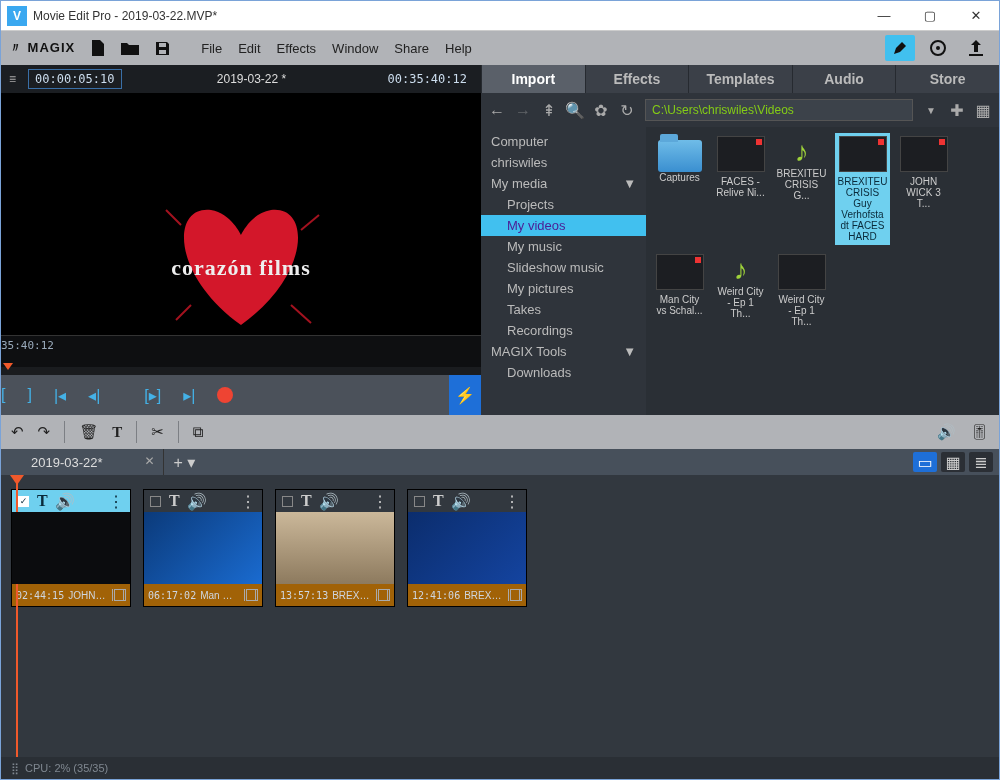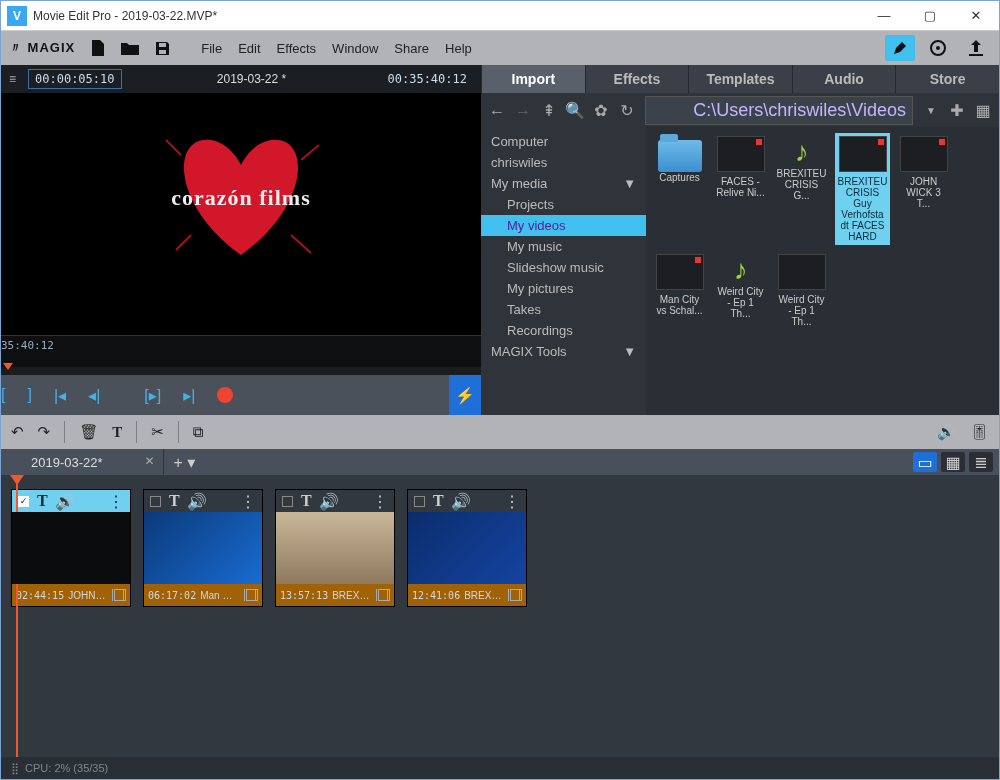--- a/index.html
+++ b/index.html
@@ -19,38 +19,38 @@
 .toolbar .right { margin-left:auto; display:flex; gap:8px; align-items:center; }
 .rbtn { width:30px; height:26px; display:flex; align-items:center; justify-content:center; background:transparent; border-radius:2px; cursor:pointer; color:#111;}
 .rbtn.active { background:#41c0ef; }
 
 .main { flex:1; display:flex; flex-direction:column; background:#2a2f35; }
 .upper { height:350px; display:flex; }
 .preview { width:480px; background:#000; display:flex; flex-direction:column; }
 .pv-head { height:28px; background:#1b1e22; display:flex; align-items:center; color:#aaa; font-size:12px; padding:0 8px; gap:12px; }
 .tc { border:1px solid #3a6fa7; padding:2px 6px; color:#cde; font-family: Consolas, monospace; font-size:12px; }
 .pv-head .proj { flex:1; text-align:center; color:#ddd; }
-.pv-canvas { flex:1; display:flex; align-items:flex-start; justify-content:center; position:relative;margin-top:32px; }
+.pv-canvas { flex:1; display:flex; align-items:flex-end; justify-content:center; position:relative;margin-top:32px; }
 .heart { position:relative; width:160px; height:140px; }
 .heart svg { width:100%; height:100%; }
 .heart .txt { position:absolute; top:60px; left:0; width:100%; text-align:center; color:#eee; font-size:22px; font-weight:bold; letter-spacing:1px; font-family: Georgia, serif; }
 .pv-time { height:32px; background:#0e0f11; color:#9ab; font-size:11px; line-height:20px; font-family:Consolas,monospace; border-top:1px solid #333;}
 .pv-scrub { height:8px; background:#1a1c1f; position:relative; }
 .pv-scrub .marker { position:absolute; left:2px; top:-4px; width:0; height:0; border-left:5px solid transparent; border-right:5px solid transparent; border-top:7px solid #f0592b; }
 .pv-ctrl { height:40px; background:#4b515a; display:flex; align-items:center; justify-content:center; gap:22px; }
 .pc { color:#44b1e6; font-size:16px; cursor:pointer; display:flex; align-items:center; justify-content:center;}
 .pv-ctrl .bolt { margin-left:auto; width:32px; height:40px; background:#1e6fd8; display:flex; align-items:center; justify-content:center; color:#fff;}
 
 .media { flex:1; display:flex; flex-direction:column; background:#2a2f35; }
 .tabs { height:28px; display:flex; background:#3b4048; }
 .tab { flex:1; text-align:center; line-height:28px; color:#bbb; font-size:14px; font-weight:600; cursor:pointer; border-left:1px solid #262a30;}
 .tab.active { background:#5a6069; color:#fff; }
 .m-toolbar { height:34px; background:#2f343b; display:flex; align-items:center; gap:10px; padding:0 8px; color:#bbb; }
 .m-toolbar .path { flex:1; }
-.m-toolbar input { width:100%; background:#3c424a; border:1px solid #555; color:#c4b5fd; font-size:18px; padding:3px 6px;text-align:right; }
+.m-toolbar input { width:100%; background:#3c424a; border:1px solid #555; color:#84cc16; font-size:12px; padding:3px 6px; }
 .m-body { flex:1; display:flex; }
 .tree { width:165px; background:#2f343b; color:#bbb; font-size:13px; padding:4px 0; }
 .tree .node { padding:3px 10px; cursor:pointer; display:flex; align-items:center; justify-content:space-between;}
 .tree .child { padding-left:26px; }
 .tree .active { background:#41c0ef; color:#4c1d95; }
 .grid { flex:1; padding:6px; display:flex; flex-wrap:wrap; align-content:flex-start; gap:6px; background:#2a2f35; overflow:hidden;}
 .thumb { width:55px; display:flex; flex-direction:column; align-items:center; font-size:10px; color:#ccc; text-align:center; padding:3px; cursor:pointer; position:relative;}
 .thumb .img { width:48px; height:36px; background:#1c1e22; border:1px solid #444; margin-bottom:4px; position:relative; overflow:hidden;}
 .thumb.selected { background:#6fd0ef; color:#0a2a3a;}
 .thumb.selected .lbl { color:#0a2a3a;}
@@ -246,20 +246,23 @@
               <div class="node child">
                 <span>Takes</span>
               </div>
               <div class="node child">
                 <span>Recordings</span>
               </div>
             <div class="node">
                 <span>MAGIX Tools</span>
                 <span>▼</span>
               </div>
+              <div class="node child">
+                <span>Downloads</span>
+              </div>
           </div>
           <div class="grid" id="thumb-grid">
               <div class="thumb">
                 <div class="folder-ico"></div>
                 <div class="lbl">Captures</div>
               </div>
               <div class="thumb">
                 <div class="img">
                   <span class="dot"></span>
                 </div>

